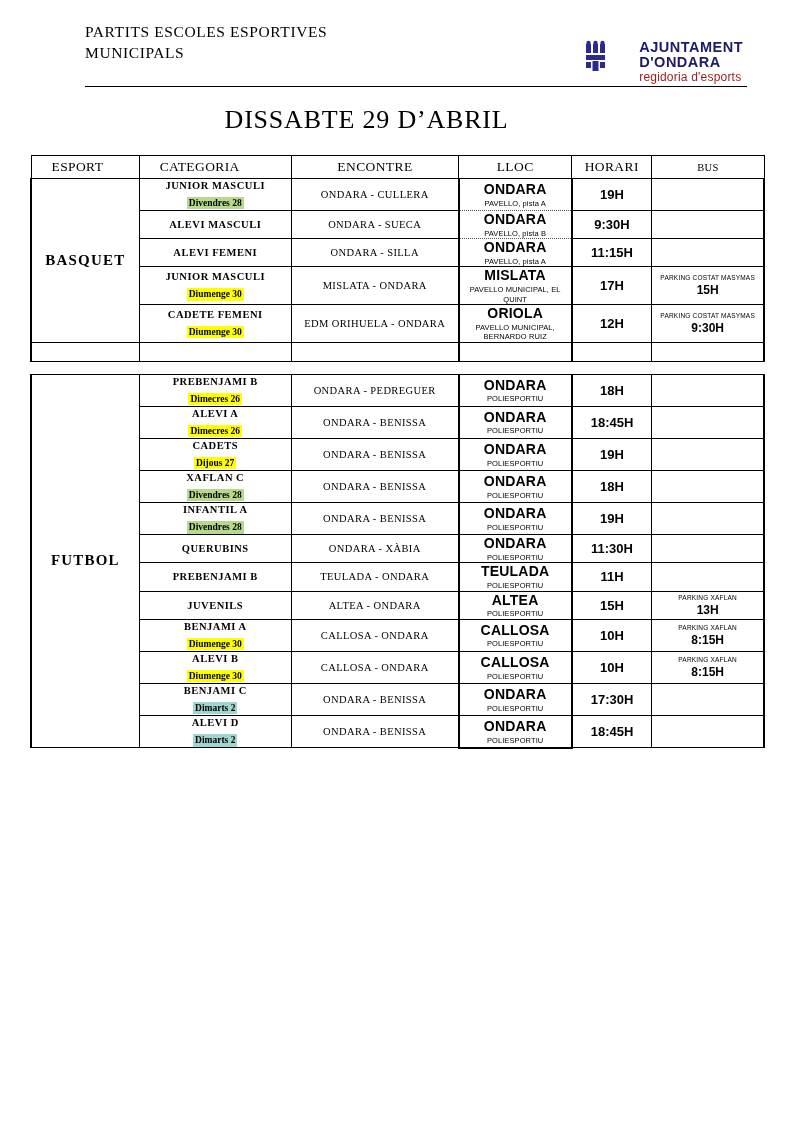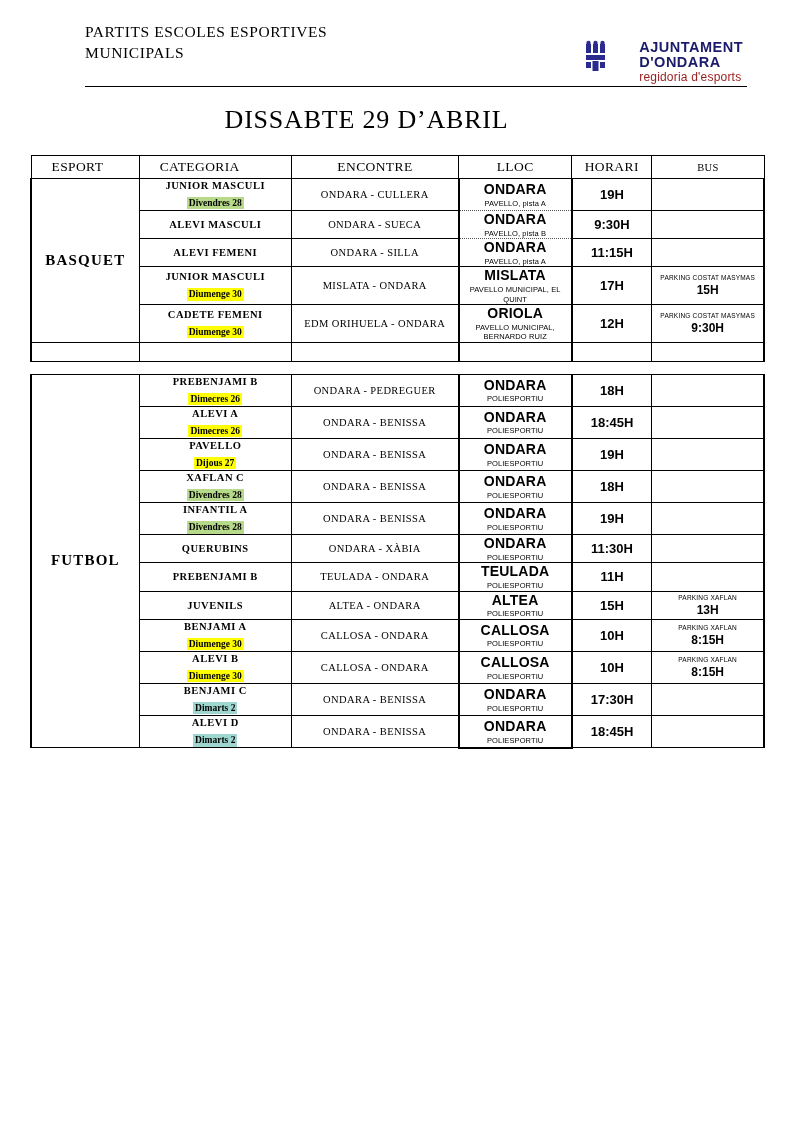--- a/index.html
+++ b/index.html
@@ -400,21 +400,21 @@
           <div class="lloc-sub">POLIESPORTIU</div>
         </td>
         <td class="hour thick-left">18:45H</td>
         <td class="cell thick-right">
           <div class="bus-label"></div>
           <div class="bus-hour"></div>
         </td>
       </tr>
       <tr>
         <td class="cell">
-          <div class="cat-line">PAVELLO</div>
+          <div class="cat-line">CADETS</div>
           <div class="cat-date hl-yellow">Dijous 27</div>
         </td>
         <td class="enc">ONDARA - BENISSA</td>
         <td class="cell thick-left">
           <div class="lloc-city">ONDARA</div>
           <div class="lloc-sub">POLIESPORTIU</div>
         </td>
         <td class="hour thick-left">19H</td>
         <td class="cell thick-right">
           <div class="bus-label"></div>

